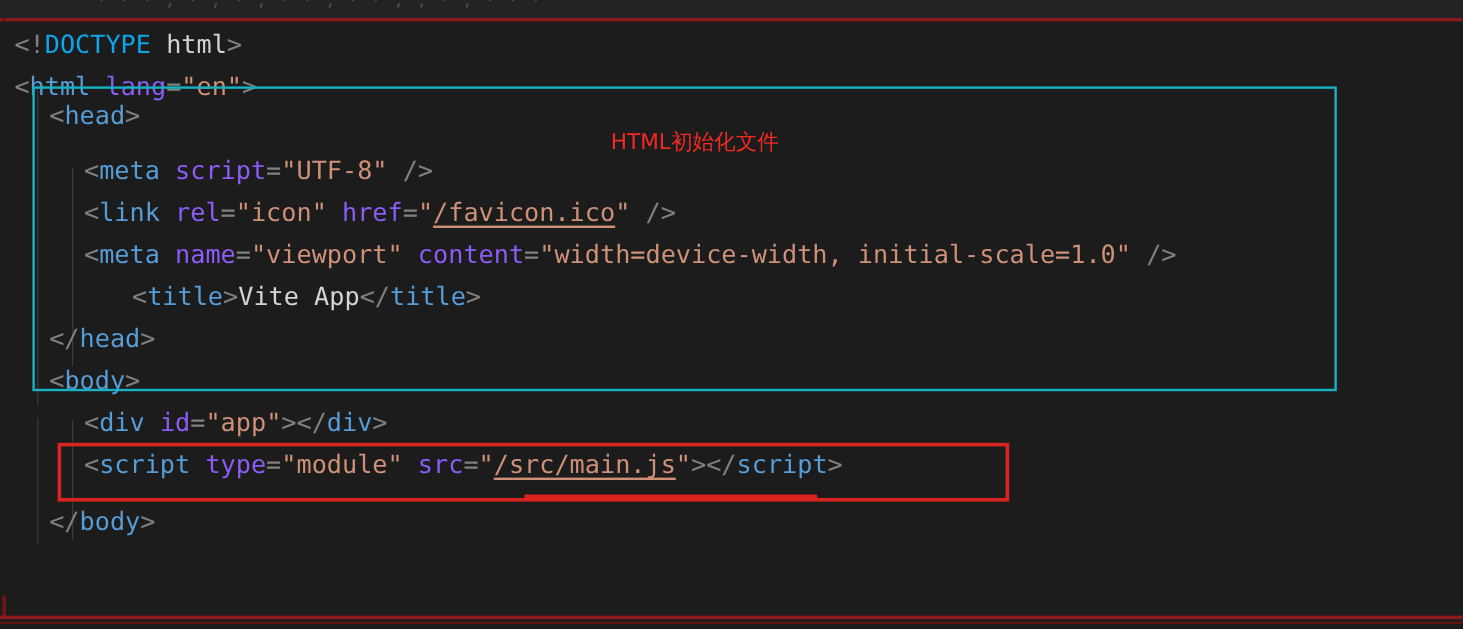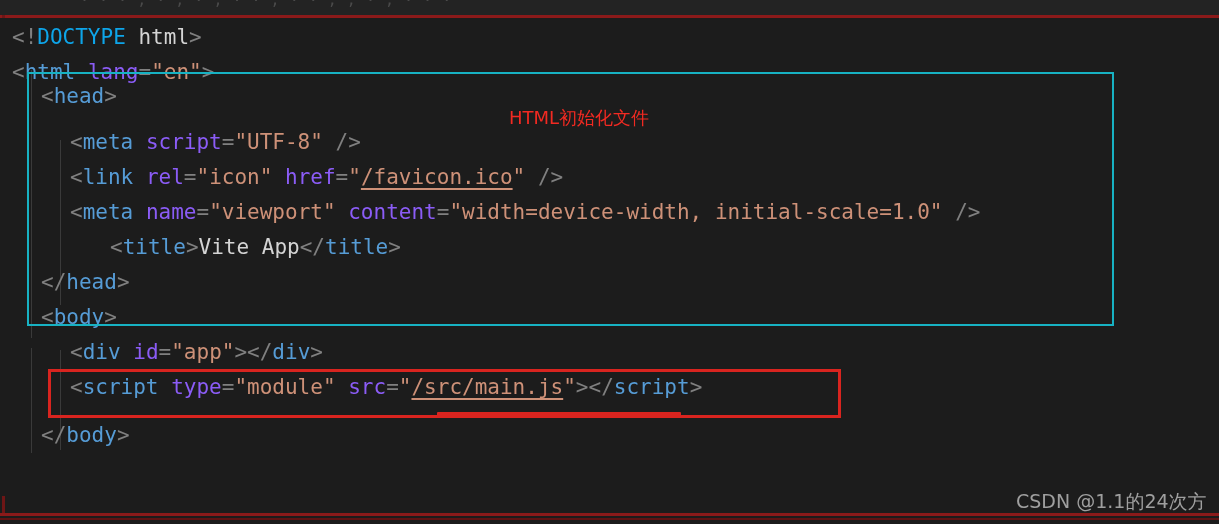--- a/index.html
+++ b/index.html
@@ -93,15 +93,14 @@
       <div class="line" style="top: 387px; left: 41px; margin-top: 13px;"><span class="t">&lt;/</span><span class="tag">body</span><span class="t">&gt;</span></div>
     </div>
 
   <div class="teal-box" style="left:27px;top:72px;width:1083px;height:250px;"></div>
 
   <div class="red-box" style="left:48px;top:369px;width:787px;height:43px;"></div>
   <div class="red-underline" style="left:437px;top:412px;width:244px;"></div>
 
   <div class="anno" style="left:509px;top:106px;">HTML初始化文件</div>
 
-  <div class="watermark" style="left:1016px;top:489px;">CSDN @1.1的24次方</div>
 
 </div>
 
 </body></html>

